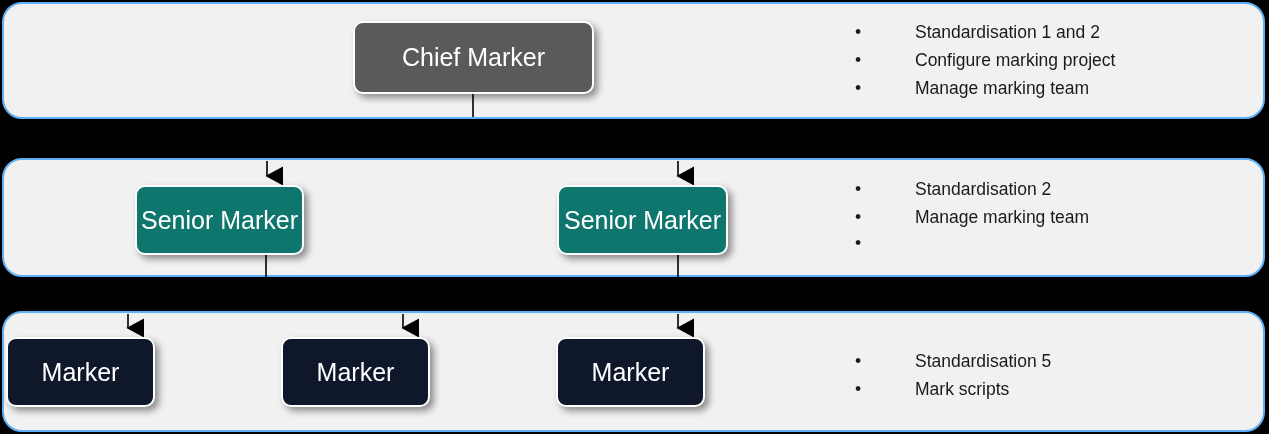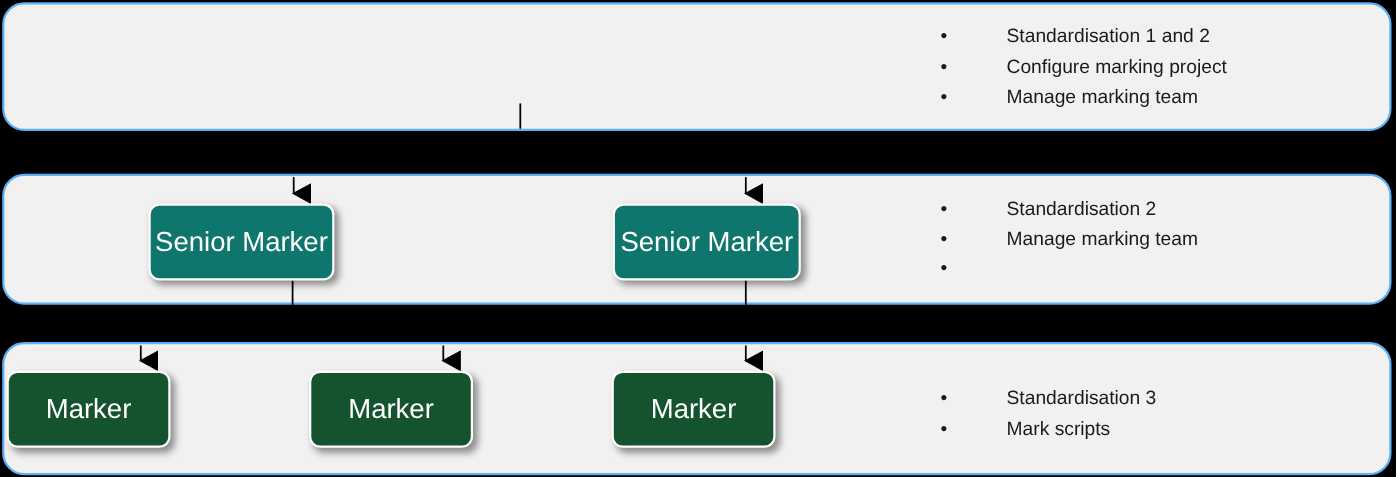--- a/index.html
+++ b/index.html
@@ -43,21 +43,21 @@
     border: 2px solid #ffffff;
     box-shadow: 4px 4px 7px rgba(0,0,0,0.42);
     color: #ffffff;
     font-size: 25px;
     line-height: 1;
     white-space: nowrap;
     z-index: 4;
   }
   .node-chief  { background: #5a5a5a; }
   .node-senior { background: #0f766e; }
-  .node-marker { background: #14532d; }
+  .node-marker { background: #0f172a; }
 
   
   #node-chief {
     left: 353px; top: 21px; width: 241px; height: 73px;
   }
   
   #node-senior-1 { left: 135px; top: 185px; width: 169px; height: 70px; }
   #node-senior-2 { left: 557px; top: 185px; width: 171px; height: 70px; }
   
   #node-marker-1 { left: 6px;   top: 337px; width: 149px; height: 70px; }
@@ -124,20 +124,21 @@
     <line x1="678" y1="161" x2="678" y2="176" stroke="#000000" stroke-width="1.6" marker-end="url(#arrow)"></line>
 
     <line x1="266" y1="255" x2="266" y2="277" stroke="#000000" stroke-width="1.6"></line>
     <line x1="678" y1="255" x2="678" y2="277" stroke="#000000" stroke-width="1.6"></line>
 
     <line x1="128" y1="314" x2="128" y2="328" stroke="#000000" stroke-width="1.6" marker-end="url(#arrow)"></line>
     <line x1="403" y1="314" x2="403" y2="328" stroke="#000000" stroke-width="1.6" marker-end="url(#arrow)"></line>
     <line x1="678" y1="314" x2="678" y2="328" stroke="#000000" stroke-width="1.6" marker-end="url(#arrow)"></line>
   </svg>
 
+  <div class="node node-chief" id="node-chief">Chief Marker</div>
 
   <div class="node node-senior" id="node-senior-1">Senior Marker</div>
   <div class="node node-senior" id="node-senior-2">Senior Marker</div>
 
   <div class="node node-marker" id="node-marker-1">Marker</div>
   <div class="node node-marker" id="node-marker-2">Marker</div>
   <div class="node node-marker" id="node-marker-3">Marker</div>
 
   <div class="bullets" id="bullets-1">
     <div class="bullet-row">
@@ -164,21 +165,21 @@
       <span class="bullet-text">Manage marking team</span>
     </div>
     <div class="bullet-row">
       <span class="bullet-dot">•</span>
     </div>
   </div>
 
   <div class="bullets" id="bullets-3">
     <div class="bullet-row">
       <span class="bullet-dot">•</span>
-      <span class="bullet-text">Standardisation 3</span>
+      <span class="bullet-text">Standardisation 5</span>
     </div>
     <div class="bullet-row">
       <span class="bullet-dot">•</span>
       <span class="bullet-text">Mark scripts</span>
     </div>
   </div>
 
 </div>
 
 </body></html>

